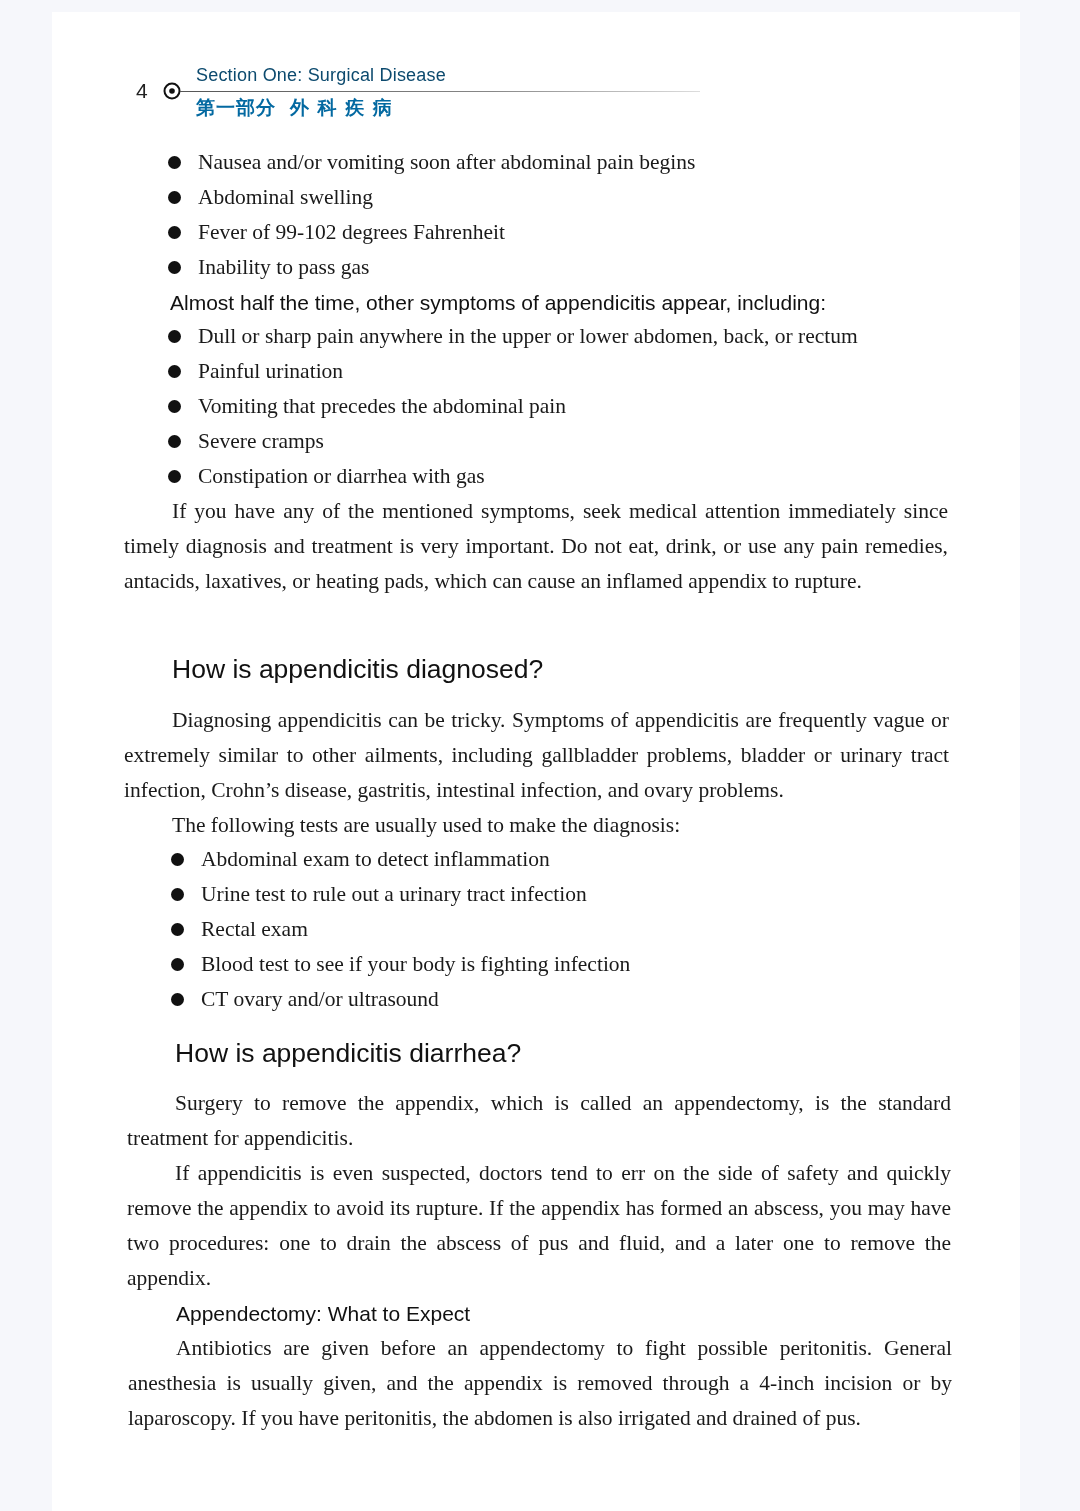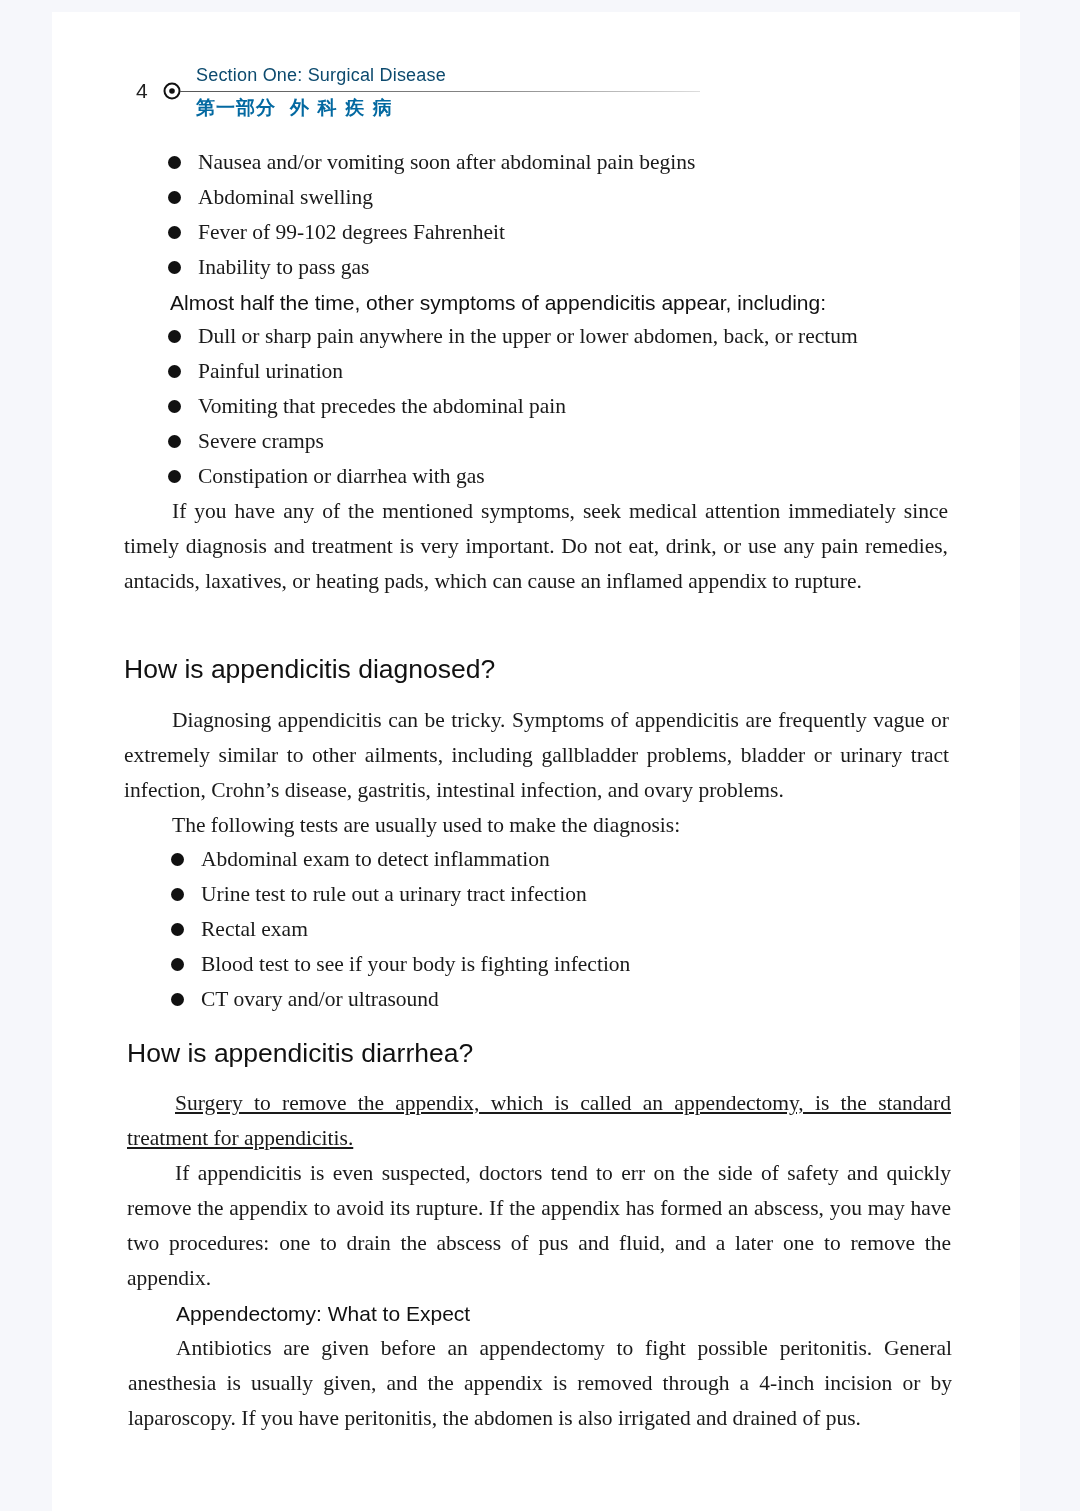--- a/index.html
+++ b/index.html
@@ -50,21 +50,21 @@
     position: absolute; font-family: "Liberation Sans", sans-serif; font-weight: normal;
     font-size: 21px; line-height: 35px; white-space: nowrap; color: #111;
   }
   .para {
     position: absolute; font-size: 21.5px; line-height: 35px; text-align: justify;
     text-align-last: left;
   }
   .para .indent { display: inline-block; width: 48px; }
   .h2 {
     position: absolute; font-family: "Liberation Sans", sans-serif; font-size: 26.5px;
-    color: #111; white-space: nowrap;
+    color: #111; white-space: nowrap; margin-left: 48px;
   }
 </style>
 </head>
 <body>
 
 <div class="page"></div>
 
 <div class="hdr-num">4</div>
 <svg class="hdr-icon" viewBox="0 0 18 18">
   <circle cx="9" cy="9" r="7.5" fill="none" stroke="#111" stroke-width="2"></circle>
@@ -137,17 +137,17 @@
   <div class="bl" style="left:171px; top:947px;">
     <span class="dot"></span>
     <span class="txt">Blood test to see if your body is fighting infection</span>
   </div>
   <div class="bl" style="left:171px; top:982px;">
     <span class="dot"></span>
     <span class="txt">CT ovary and/or ultrasound</span>
   </div>
 
   <div class="h2" style="left:127px; top:1038px;">How is appendicitis diarrhea?</div>
-  <div class="para" style="left:127px; top:1086px; width:824px;text-decoration:underline;"><span class="indent"></span><span>Surgery to remove the appendix, which is called an appendectomy, is the standard treatment for appendicitis.</span></div>
+  <div class="para" style="left:127px; top:1086px; width:824px;"><span class="indent"></span><span>Surgery to remove the appendix, which is called an appendectomy, is the standard treatment for appendicitis.</span></div>
   <div class="para" style="left:127px; top:1156px; width:824px;"><span class="indent"></span><span>If appendicitis is even suspected, doctors tend to err on the side of safety and quickly remove the appendix to avoid its rupture. If the appendix has formed an abscess, you may have two procedures: one to drain the abscess of pus and fluid, and a later one to remove the appendix.</span></div>
   <div class="bold-head" style="left:176px; top:1296px;">Appendectomy: What to Expect</div>
   <div class="para" style="left:128px; top:1331px; width:824px;"><span class="indent"></span><span>Antibiotics are given before an appendectomy to fight possible peritonitis. General anesthesia is usually given, and the appendix is removed through a 4-inch incision or by laparoscopy. If you have peritonitis, the abdomen is also irrigated and drained of pus.</span></div>
 </div>
 
 </body></html>

